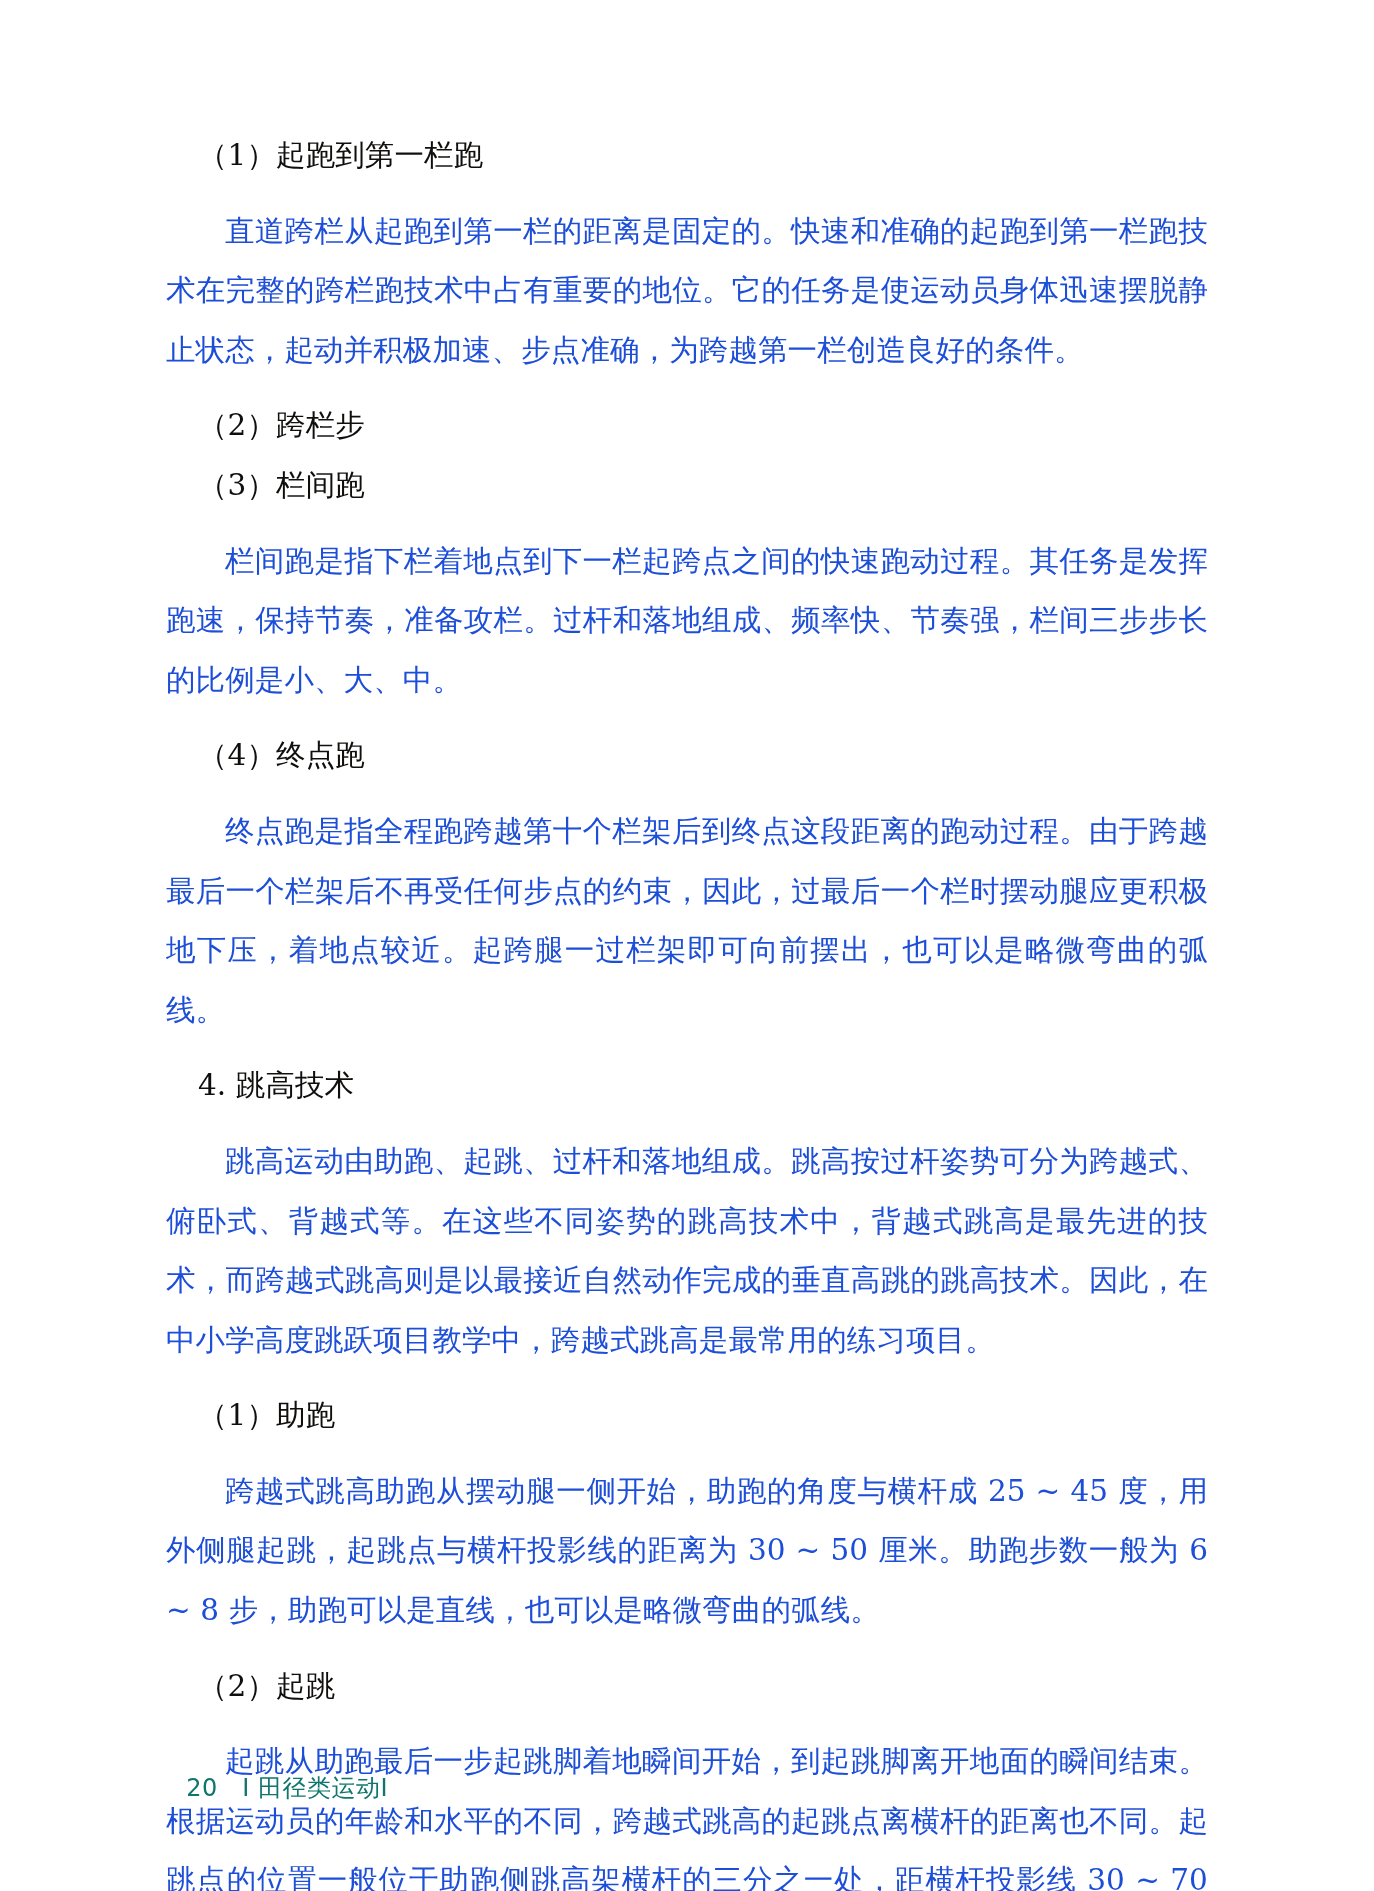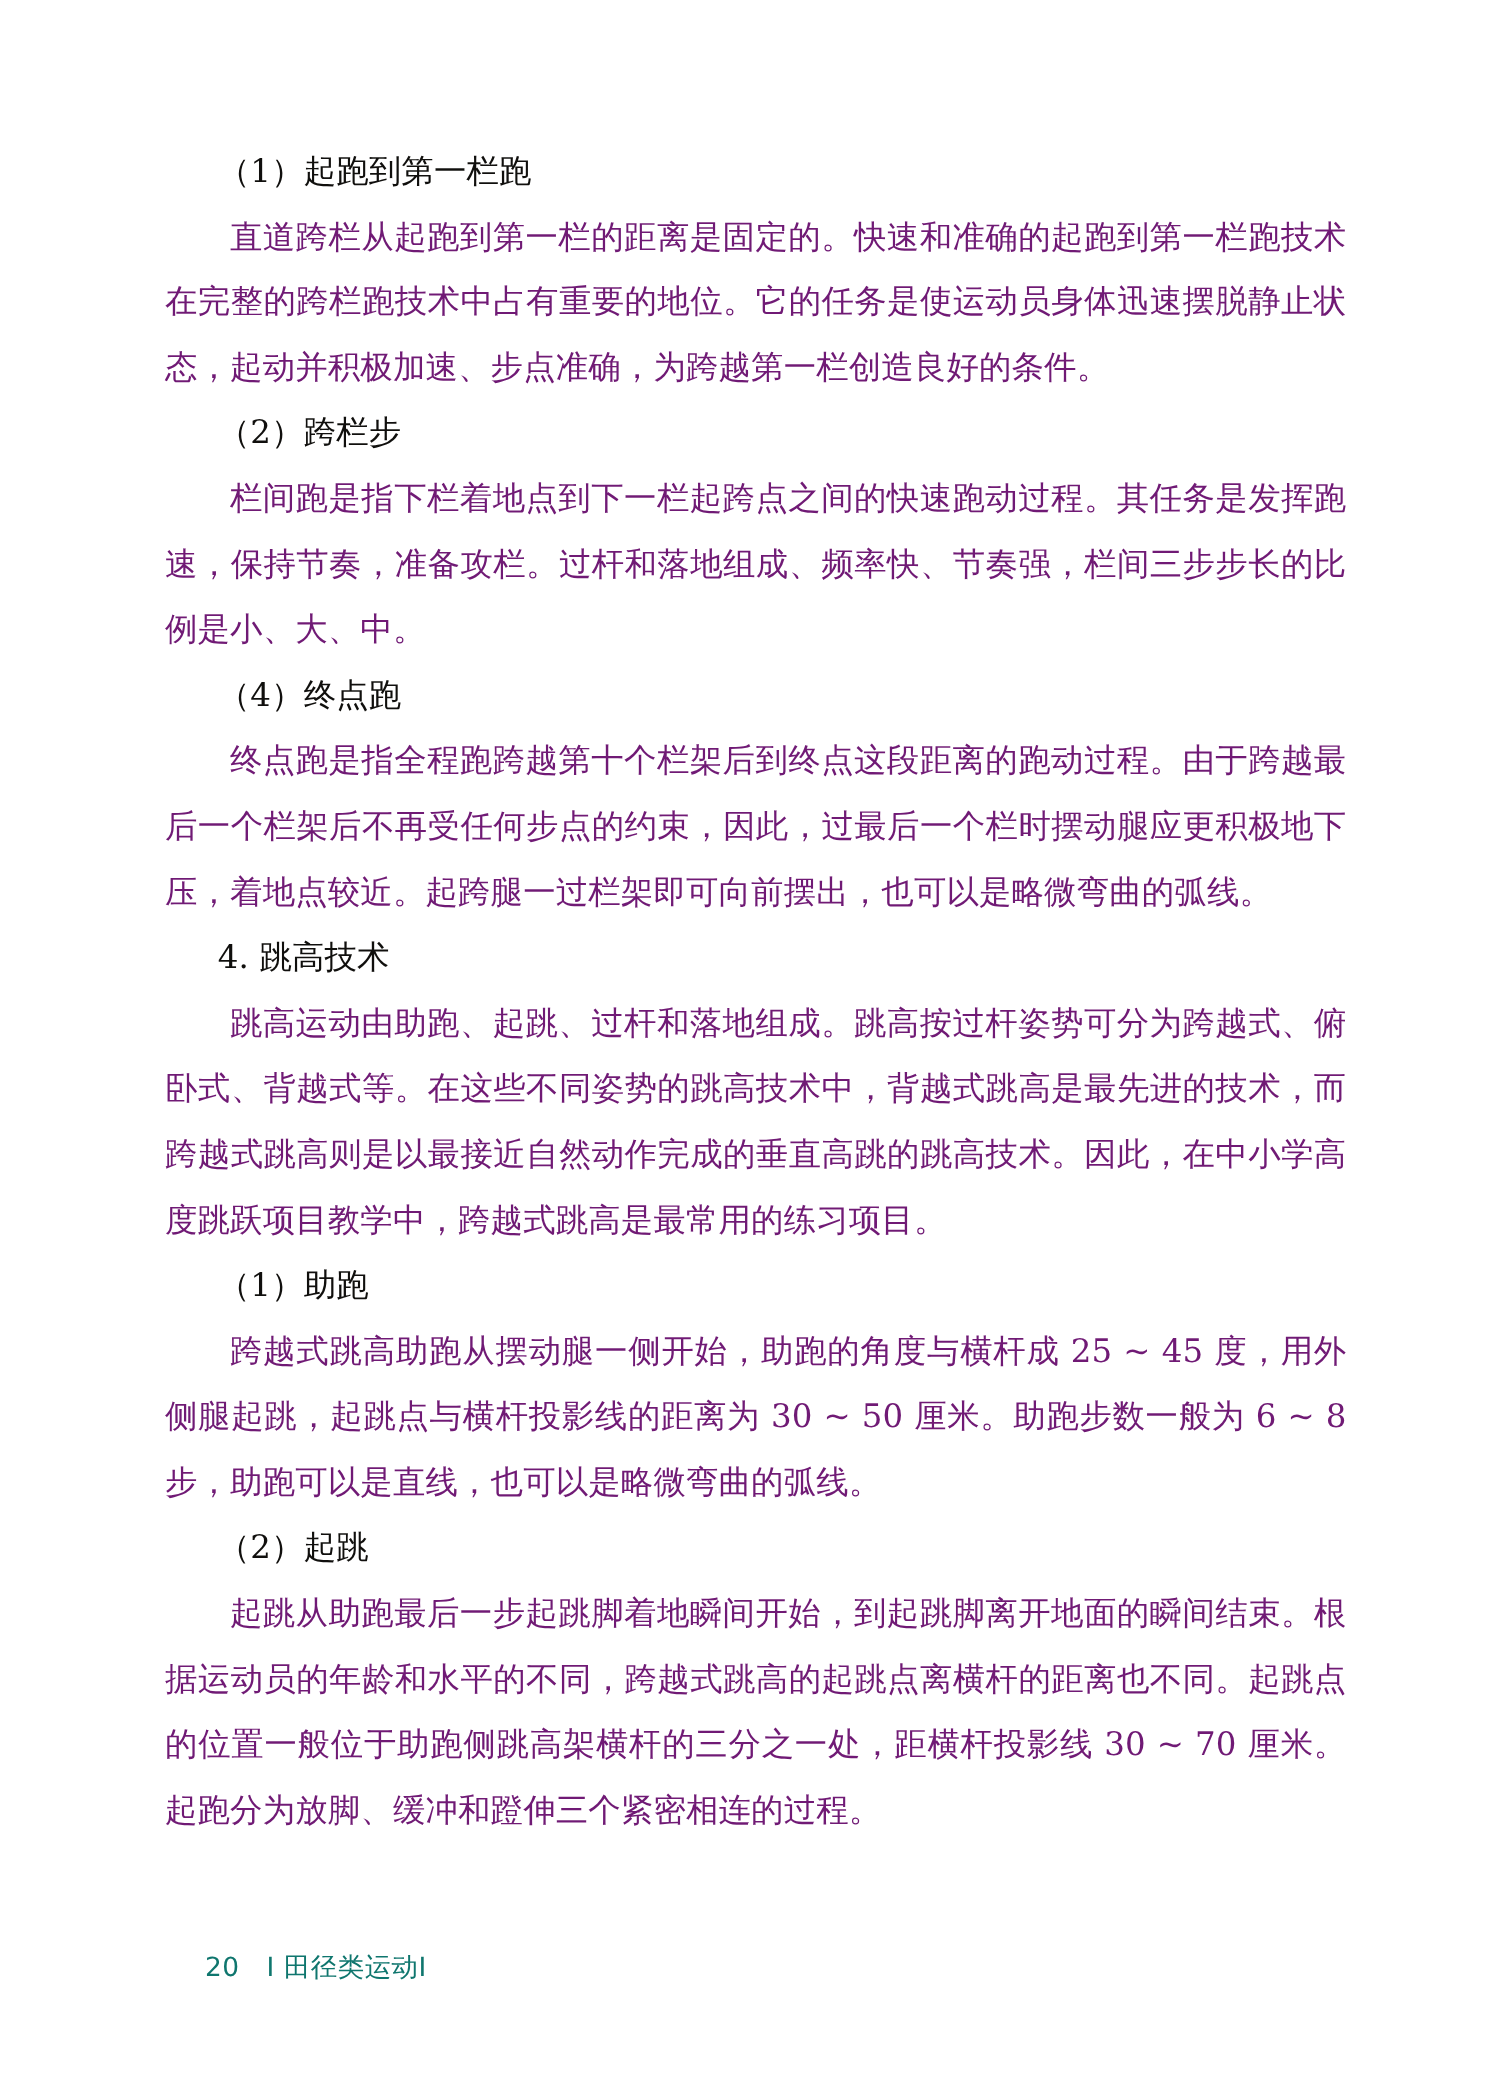--- a/index.html
+++ b/index.html
@@ -30,24 +30,24 @@
     width: 1074px;
   }
 
   
   .para {
     font-size: 29.5px;
     line-height: 59.6px;
     text-align: justify;
     text-justify: inter-character;
     text-align-last: left;
-    margin: 0;
+    margin: 16px;
     letter-spacing: 0.1px;
     word-break: break-all;
-    color: #701a75;
+    color: #1d4ed8;
   }
   .para.indent {
     text-indent: 59px;
   }
   
   .head {
     font-size: 29.5px;
     line-height: 59.6px;
     margin: 0;
     text-indent: 48px;
@@ -78,20 +78,21 @@
 
   <div class="content">
 
     <div class="head">（1）起跑到第一栏跑</div>
 
     <div class="para indent">直道跨栏从起跑到第一栏的距离是固定的。快速和准确的起跑到第一栏跑技术在完整的跨栏跑技术中占有重要的地位。它的任务是使运动员身体迅速摆脱静止状态，起动并积极加速、步点准确，为跨越第一栏创造良好的条件。</div>
 
     <div class="head">（2）跨栏步</div>
 
 
+    <div class="head">（3）栏间跑</div>
 
     <div class="para indent">栏间跑是指下栏着地点到下一栏起跨点之间的快速跑动过程。其任务是发挥跑速，保持节奏，准备攻栏。过杆和落地组成、频率快、节奏强，栏间三步步长的比例是小、大、中。</div>
 
     <div class="head">（4）终点跑</div>
 
     <div class="para indent">终点跑是指全程跑跨越第十个栏架后到终点这段距离的跑动过程。由于跨越最后一个栏架后不再受任何步点的约束，因此，过最后一个栏时摆动腿应更积极地下压，着地点较近。起跨腿一过栏架即可向前摆出，也可以是略微弯曲的弧线。</div>
 
     <div class="head">4. 跳高技术</div>
 
     <div class="para indent">跳高运动由助跑、起跳、过杆和落地组成。跳高按过杆姿势可分为跨越式、俯卧式、背越式等。在这些不同姿势的跳高技术中，背越式跳高是最先进的技术，而跨越式跳高则是以最接近自然动作完成的垂直高跳的跳高技术。因此，在中小学高度跳跃项目教学中，跨越式跳高是最常用的练习项目。</div>

